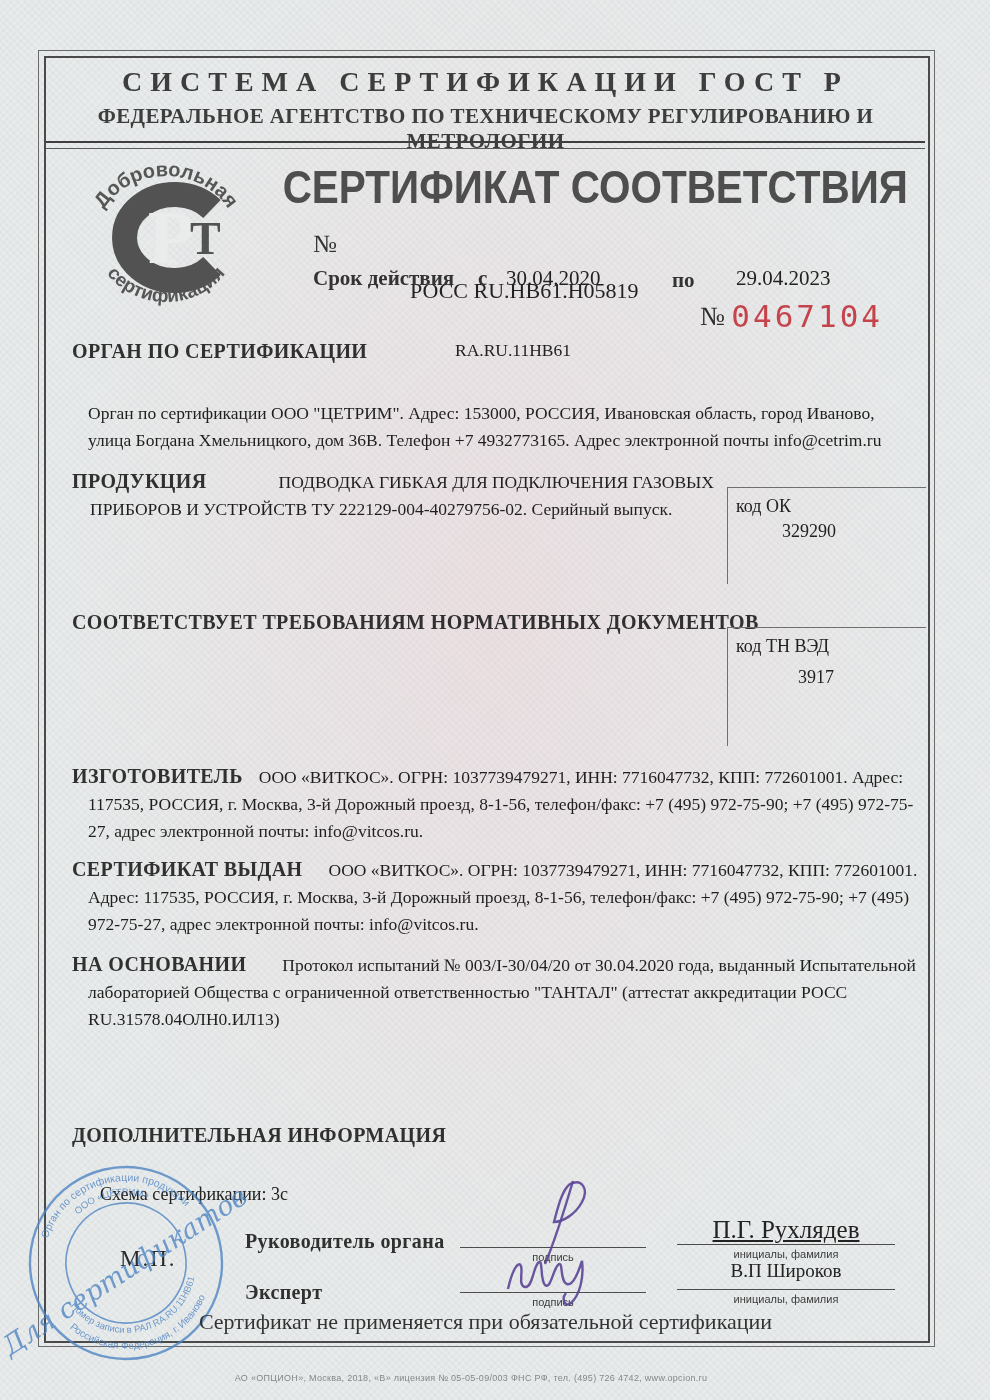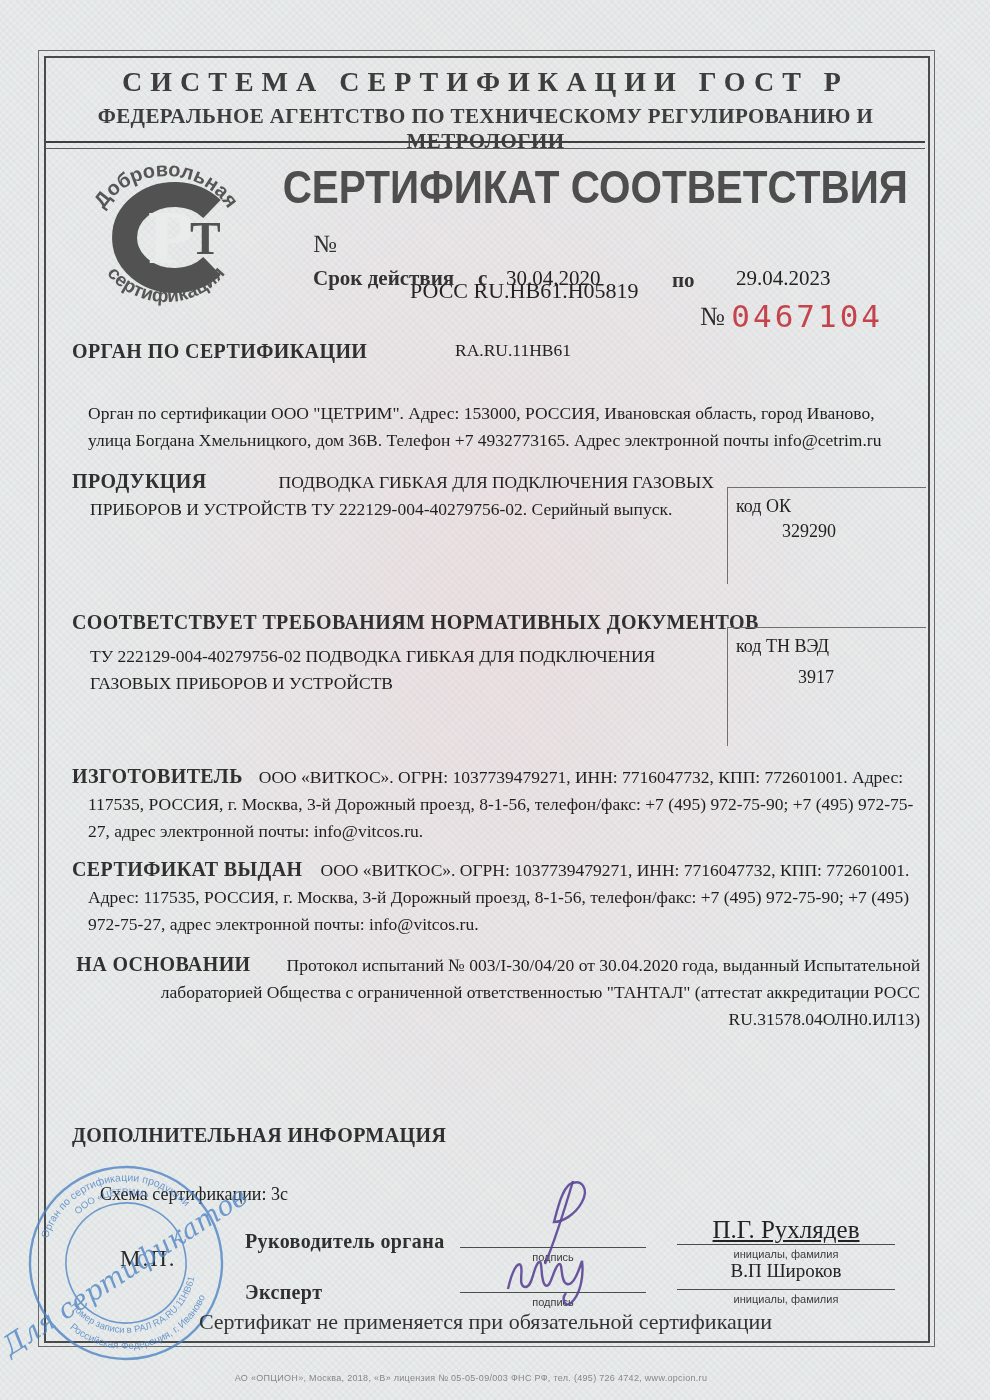--- a/index.html
+++ b/index.html
@@ -41,22 +41,22 @@
   .org-lbl{left:72px;top:340px;}
   .org-reg{left:455px;top:340px;font-size:17.5px;color:#222;}
   .org-body{left:88px;top:400px;width:818px;}
   .sec-product{left:90px;top:468px;width:648px;text-indent:-18px;}
   .sec-product .sec-label{margin-right:72px;}
   .conf-lbl{left:72px;top:611px;}
   .conf-body{left:90px;top:643px;width:585px;}
   .sec-manuf{left:88px;top:763px;width:842px;text-indent:-16px;}
   .sec-manuf .sec-label{margin-right:16px;}
   .sec-issued{left:88px;top:856px;width:842px;text-indent:-16px;}
-  .sec-issued .sec-label{margin-right:18px;}
-  .sec-basis{left:88px;top:951px;width:832px;text-indent:-16px;text-align:right;}
+  .sec-issued .sec-label{margin-right:26px;}
+  .sec-basis{left:88px;top:951px;width:832px;text-indent:-16px;}
   .sec-basis .sec-label{margin-right:36px;}
   .dop-lbl{left:72px;top:1124px;}
   .scheme{left:100px;top:1184px;font-size:18px;color:#222;}
   
   .codebox{border-top:1.5px solid #6f6f6f;border-left:1.5px solid #6f6f6f;padding:8px 0 0 8px;}
   .codebox .cb-label{font-size:18px;color:#222;}
   .codebox .cb-value{font-size:18px;color:#222;margin-top:4px;}
   .cb-ok{left:727px;top:487px;width:190px;height:88px;}
   .cb-ok .cb-value{padding-left:46px;}
   .cb-tnved{left:727px;top:627px;width:190px;height:110px;}
@@ -135,21 +135,20 @@
 
   <div class="abs sec-product body-txt">
     <span class="sec-label">ПРОДУКЦИЯ</span><span>ПОДВОДКА ГИБКАЯ ДЛЯ ПОДКЛЮЧЕНИЯ ГАЗОВЫХ ПРИБОРОВ И УСТРОЙСТВ ТУ 222129-004-40279756-02. Серийный выпуск.</span>
   </div>
   <div class="abs codebox cb-ok">
     <div class="cb-label">код ОК</div>
     <div class="cb-value">329290</div>
   </div>
 
   <div class="abs conf-lbl sec-label">СООТВЕТСТВУЕТ ТРЕБОВАНИЯМ НОРМАТИВНЫХ ДОКУМЕНТОВ</div>
-  <div class="abs conf-body body-txt">ТУ 222129-004-40279756-02 ПОДВОДКА ГИБКАЯ ДЛЯ ПОДКЛЮЧЕНИЯ ГАЗОВЫХ ПРИБОРОВ И УСТРОЙСТВ</div>
   <div class="abs codebox cb-tnved">
     <div class="cb-label">код ТН ВЭД</div>
     <div class="cb-value">3917</div>
   </div>
 
   <div class="abs sec-manuf body-txt">
     <span class="sec-label">ИЗГОТОВИТЕЛЬ</span><span>ООО «ВИТКОС». ОГРН: 1037739479271, ИНН: 7716047732, КПП: 772601001. Адрес: 117535, РОССИЯ, г. Москва, 3-й Дорожный проезд, 8-1-56, телефон/факс: +7 (495) 972-75-90; +7 (495) 972-75-27, адрес электронной почты: info@vitcos.ru.</span>
   </div>
 
   <div class="abs sec-issued body-txt">

